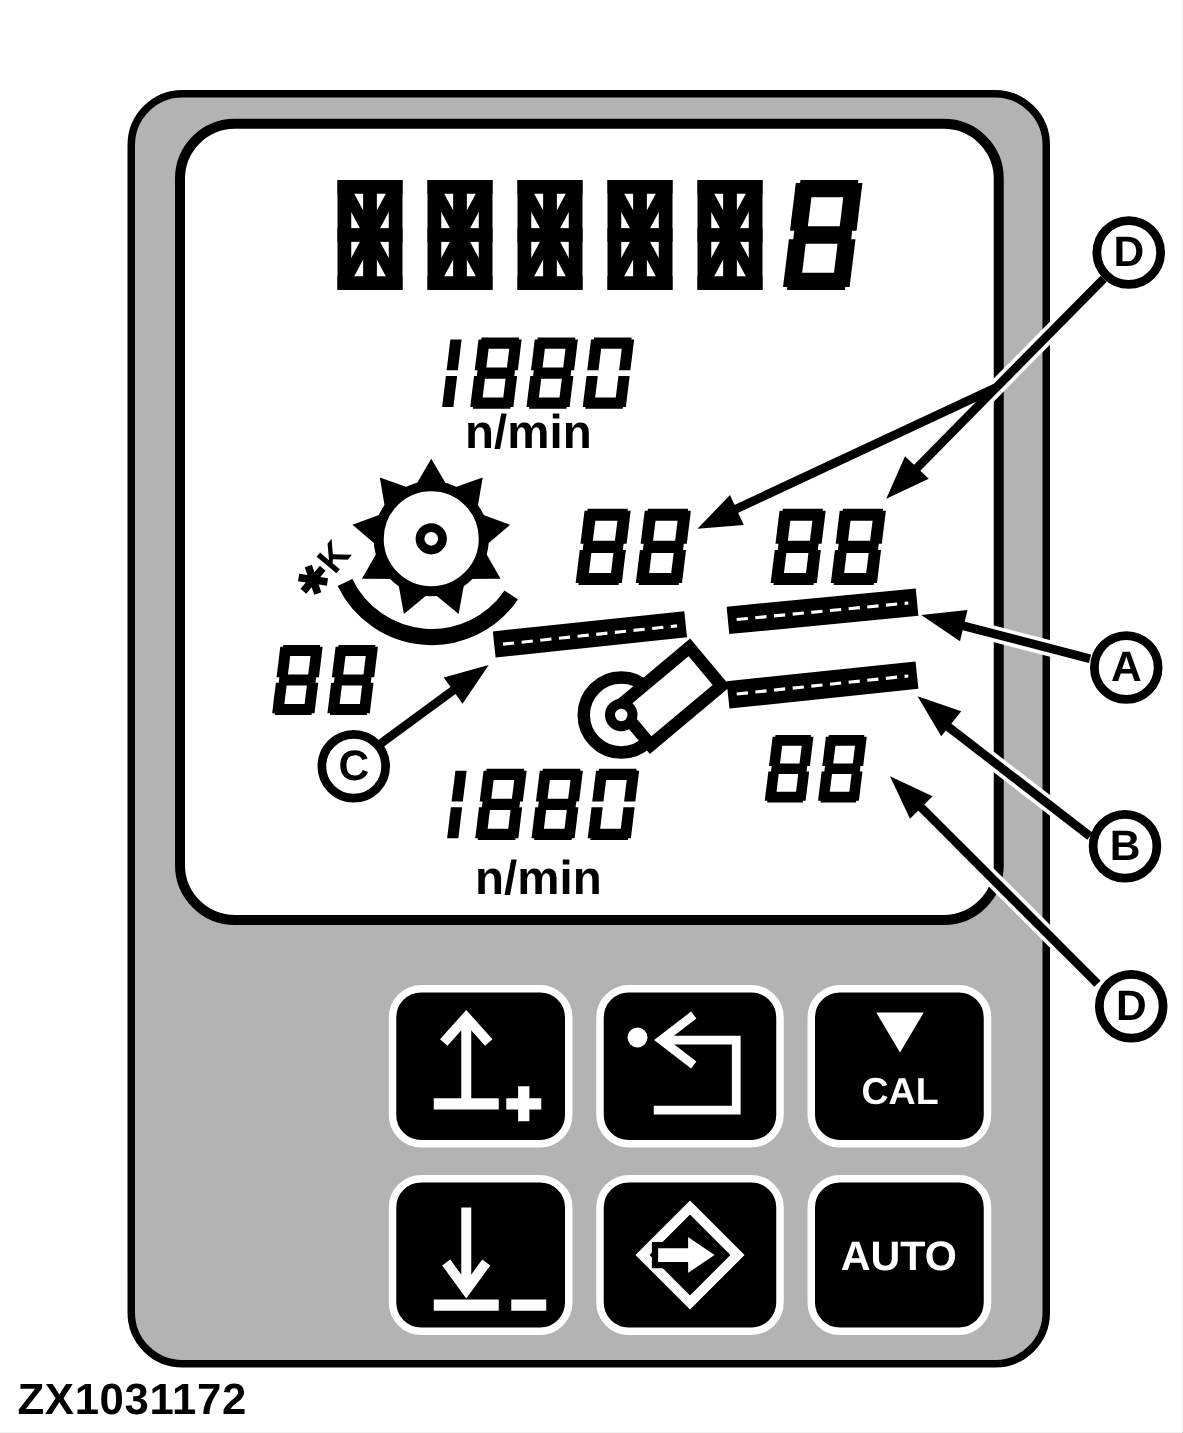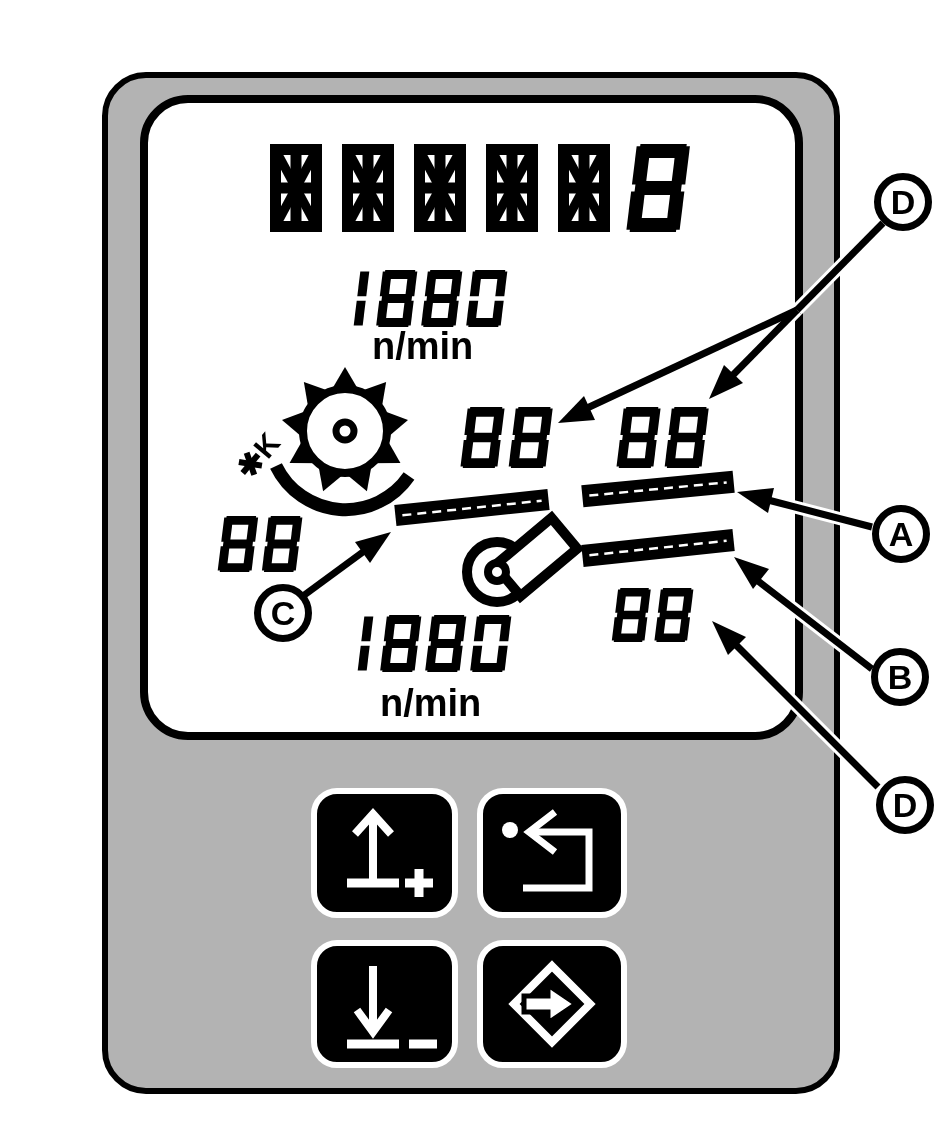--- a/index.html
+++ b/index.html
@@ -365,20 +365,26 @@
   <div class="btn" style="left:477px;top:788px;width:150px;height:130px;">
     <svg width="138" height="118" viewBox="0 0 138 118">
       <circle cx="27" cy="36" r="8" fill="#fff"></circle>
       <g stroke="#fff" stroke-width="7" fill="none">
         <path d="M 50,38 H 106 V 94 H 40"></path>
         <polyline points="72,18 46,38 72,58"></polyline>
       </g>
     </svg>
   </div>
 
+  <div class="btn" style="left:646px;top:788px;width:147px;height:130px;">
+    <svg width="135" height="118" viewBox="0 0 135 118">
+      <polygon points="49,16 87,16 68,48" fill="#fff"></polygon>
+      <text x="68" y="89" text-anchor="middle" font-size="30" font-weight="bold" fill="#fff" font-family="Liberation Sans, sans-serif">CAL</text>
+    </svg>
+  </div>
 
   <div class="btn" style="left:311px;top:940px;width:147px;height:128px;">
     <svg width="135" height="116" viewBox="0 0 135 116">
       <g stroke="#fff" stroke-width="8" fill="none">
         <line x1="56" y1="20" x2="56" y2="82"></line>
         <polyline points="40,64 56,86 72,64"></polyline>
       </g>
       <g stroke="#fff" stroke-width="9" fill="none">
         <line x1="30" y1="98" x2="82" y2="98"></line>
         <line x1="92" y1="98" x2="120" y2="98"></line>
@@ -386,14 +392,20 @@
     </svg>
   </div>
 
   <div class="btn" style="left:477px;top:940px;width:150px;height:128px;">
     <svg width="138" height="116" viewBox="0 0 138 116">
       <polygon points="69,20 107,58 69,96 31,58" fill="none" stroke="#fff" stroke-width="8"></polygon>
       <polygon points="41,50 65,50 65,39 93,58 65,77 65,66 41,66" fill="#fff" stroke="#000" stroke-width="5"></polygon>
     </svg>
   </div>
 
-
+  <div class="btn" style="left:646px;top:940px;width:147px;height:128px;">
+    <svg width="135" height="116" viewBox="0 0 135 116">
+      <text x="67" y="70" text-anchor="middle" font-size="33" font-weight="bold" fill="#fff" font-family="Liberation Sans, sans-serif">AUTO</text>
+    </svg>
+  </div>
+
+  <div class="figcode">ZX1031172</div>
 </div>
 
 </body></html>

